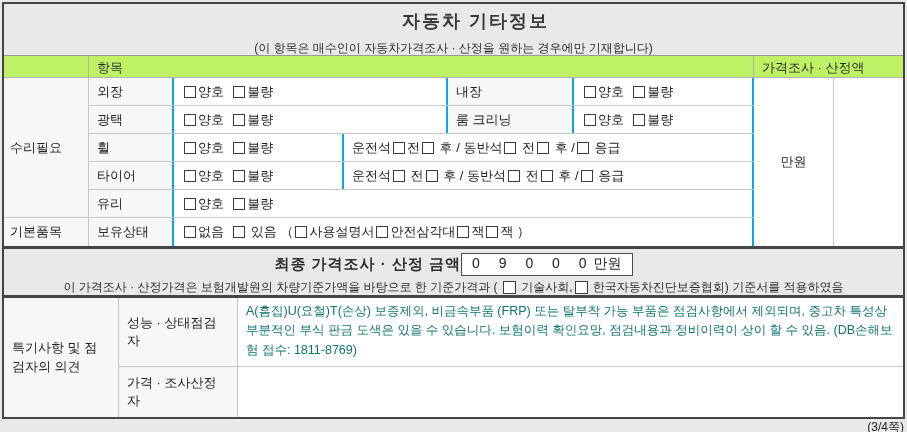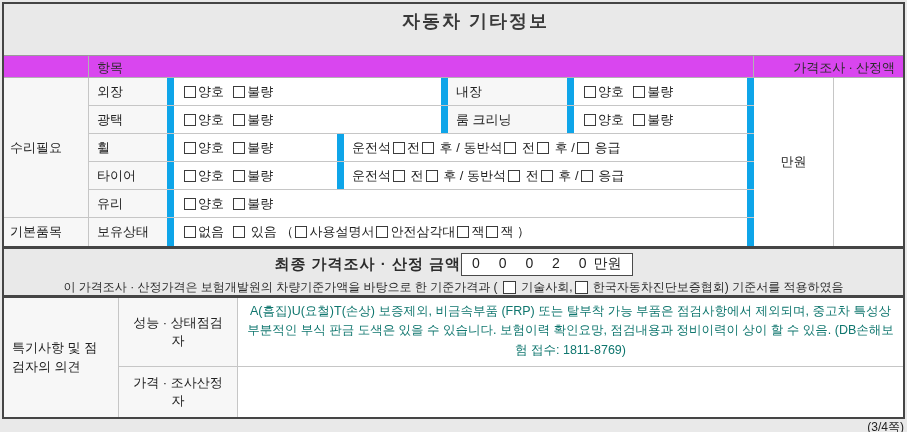--- a/index.html
+++ b/index.html
@@ -16,34 +16,34 @@
     position: absolute; left: 2px; top: 2px;
     width: 903px; height: 417px;
     border: 2px solid #454545;
     background: #e9e9e9;
   }
   
   .title-block { height: 52px; text-align: center; padding-top: 5px; border-bottom: 1px solid #9a9a9a; }
   .title { font-size: 18px; font-weight: bold; color: #3a3a3a; letter-spacing: 2px; padding-left: 44px; }
   .subtitle { font-size: 12px; margin-top: 7px; color: #2b2b2b; }
   
-  .thead { display: flex; height: 22px; background: #d946ef; border-bottom: 1px solid #b2b2b2; font-family: Liberation Serif, serif; }
+  .thead { display: flex; height: 22px; background: #bef264; border-bottom: 1px solid #b2b2b2; }
   .th { padding: 3px 8px; border-right: 1px solid #b2b2b2; font-size: 13px; color: #2b2b2b; }
   .th-first { width: 85px; }
   .th-item  { width: 665px; }
-  .th-price { width: 149px; border-right: none; text-align: right; }
+  .th-price { width: 149px; border-right: none; }
   .tbody { display: flex; height: 168px; background: #fff; }
   .group-col { width: 85px; border-right: 1px solid #c6c6c6; background: #f7f7f7; }
   .group-cell { padding: 0 6px; display: flex; align-items: center; }
   .group-repair { height: 140px; border-bottom: 1px solid #c6c6c6; }
   .group-basic { height: 28px; }
   .rows-col { width: 665px; }
   .trow { display: flex; height: 28px; border-bottom: 1px solid #c6c6c6; }
   .trow:last-child { border-bottom: none; }
-  .cell { display: flex; align-items: center; padding: 0 8px; border-right: 7px solid #0ea5e9; white-space: pre; overflow: hidden; }
+  .cell { display: flex; align-items: center; padding: 0 8px; border-right: 2px solid #0ea5e9; white-space: pre; overflow: hidden; }
   .cell.label { background: #f7f7f7; }
   .cell.content { background: #fff; }
   .price-col { width: 149px; display: flex; background: #fff; }
   .price-main { width: 80px; border-right: 1px solid #c6c6c6; display: flex; align-items: center; justify-content: center; }
   .price-extra { width: 69px; }
   
   .cb {
     display: inline-block; width: 12px; height: 12px;
     border: 1px solid #3c3c3c; background: #fff;
     vertical-align: -2px; margin: 0 2px;
@@ -54,36 +54,37 @@
   .final { height: 46px; padding-top: 3px; background: #e9e9e9; }
   .final-line1 { display: flex; justify-content: center; align-items: center; height: 25px; }
   .final-label { font-weight: bold; font-size: 15px; letter-spacing: 1px; color: #2b2b2b; }
   .amount-box { background: #fff; border: 1px solid #4a4a4a; padding: 1px 10px 2px 10px; font-size: 14px; }
   .amount-digits { word-spacing: 13px; margin-right: 6px; letter-spacing: 1px; }
   .final-line2 { text-align: center; font-size: 12px; margin-top: 2px; color: #2b2b2b; }
   .final-line2 .cb { width: 13px; height: 13px; vertical-align: -3px; }
   
   .notes { display: flex; background: #fff; height: 119px; }
   .notes-group { width: 115px; background: #f7f7f7; border-right: 1px solid #c6c6c6; padding: 6px 8px; display: flex; align-items: center; line-height: 1.45; }
-  .notes-rows { width: 784px; text-align: center; }
+  .notes-rows { width: 784px; }
   .notes-row { display: flex; }
   .notes-row-1 { height: 69px; border-bottom: 1px solid #c6c6c6; }
   .notes-row-2 { height: 50px; }
   .notes-label { width: 119px; background: #f7f7f7; border-right: 1px solid #c6c6c6; padding: 4px 8px; display: flex; align-items: center; line-height: 1.35; }
   .notes-content { width: 665px; padding: 4px 8px 2px 8px; font-size: 12.5px; line-height: 1.55; color: #0f766e; }
   
   .footer { position: absolute; right: 3px; top: 419px; font-size: 12px; color: #222; }
 </style>
 </head>
 <body>
 
 <div class="doc">
 
   <div class="title-block">
     <div class="title">자동차 기타정보</div>
+    <div class="subtitle">(이 항목은 매수인이 자동차가격조사 · 산정을 원하는 경우에만 기재합니다)</div>
   </div>
 
   <div class="thead">
     <div class="th th-first"></div>
     <div class="th th-item">항목</div>
     <div class="th th-price">가격조사 · 산정액</div>
   </div>
 
   <div class="tbody">
     <div class="group-col">
@@ -126,21 +127,21 @@
       <div class="price-main">만원</div>
       <div class="price-extra"></div>
     </div>
   </div>
 
   <div class="divider"></div>
 
   <div class="final">
     <div class="final-line1">
       <span class="final-label">최종 가격조사 · 산정 금액</span>
-      <span class="amount-box"><span class="amount-digits">0 0 0 2 0</span><span>만원</span></span>
+      <span class="amount-box"><span class="amount-digits">0 9 0 0 0</span><span>만원</span></span>
     </div>
     <div class="final-line2"><span>이 가격조사 · 산정가격은 보험개발원의 차량기준가액을 바탕으로 한 기준가격과 ( </span><span class="cb"></span><span> 기술사회,</span><span class="cb"></span><span> 한국자동차진단보증협회) 기준서를 적용하였음</span></div>
   </div>
 
   <div class="divider"></div>
 
   <div class="notes">
     <div class="notes-group">특기사항 및 점검자의 의견</div>
     <div class="notes-rows">
       <div class="notes-row notes-row-1">

